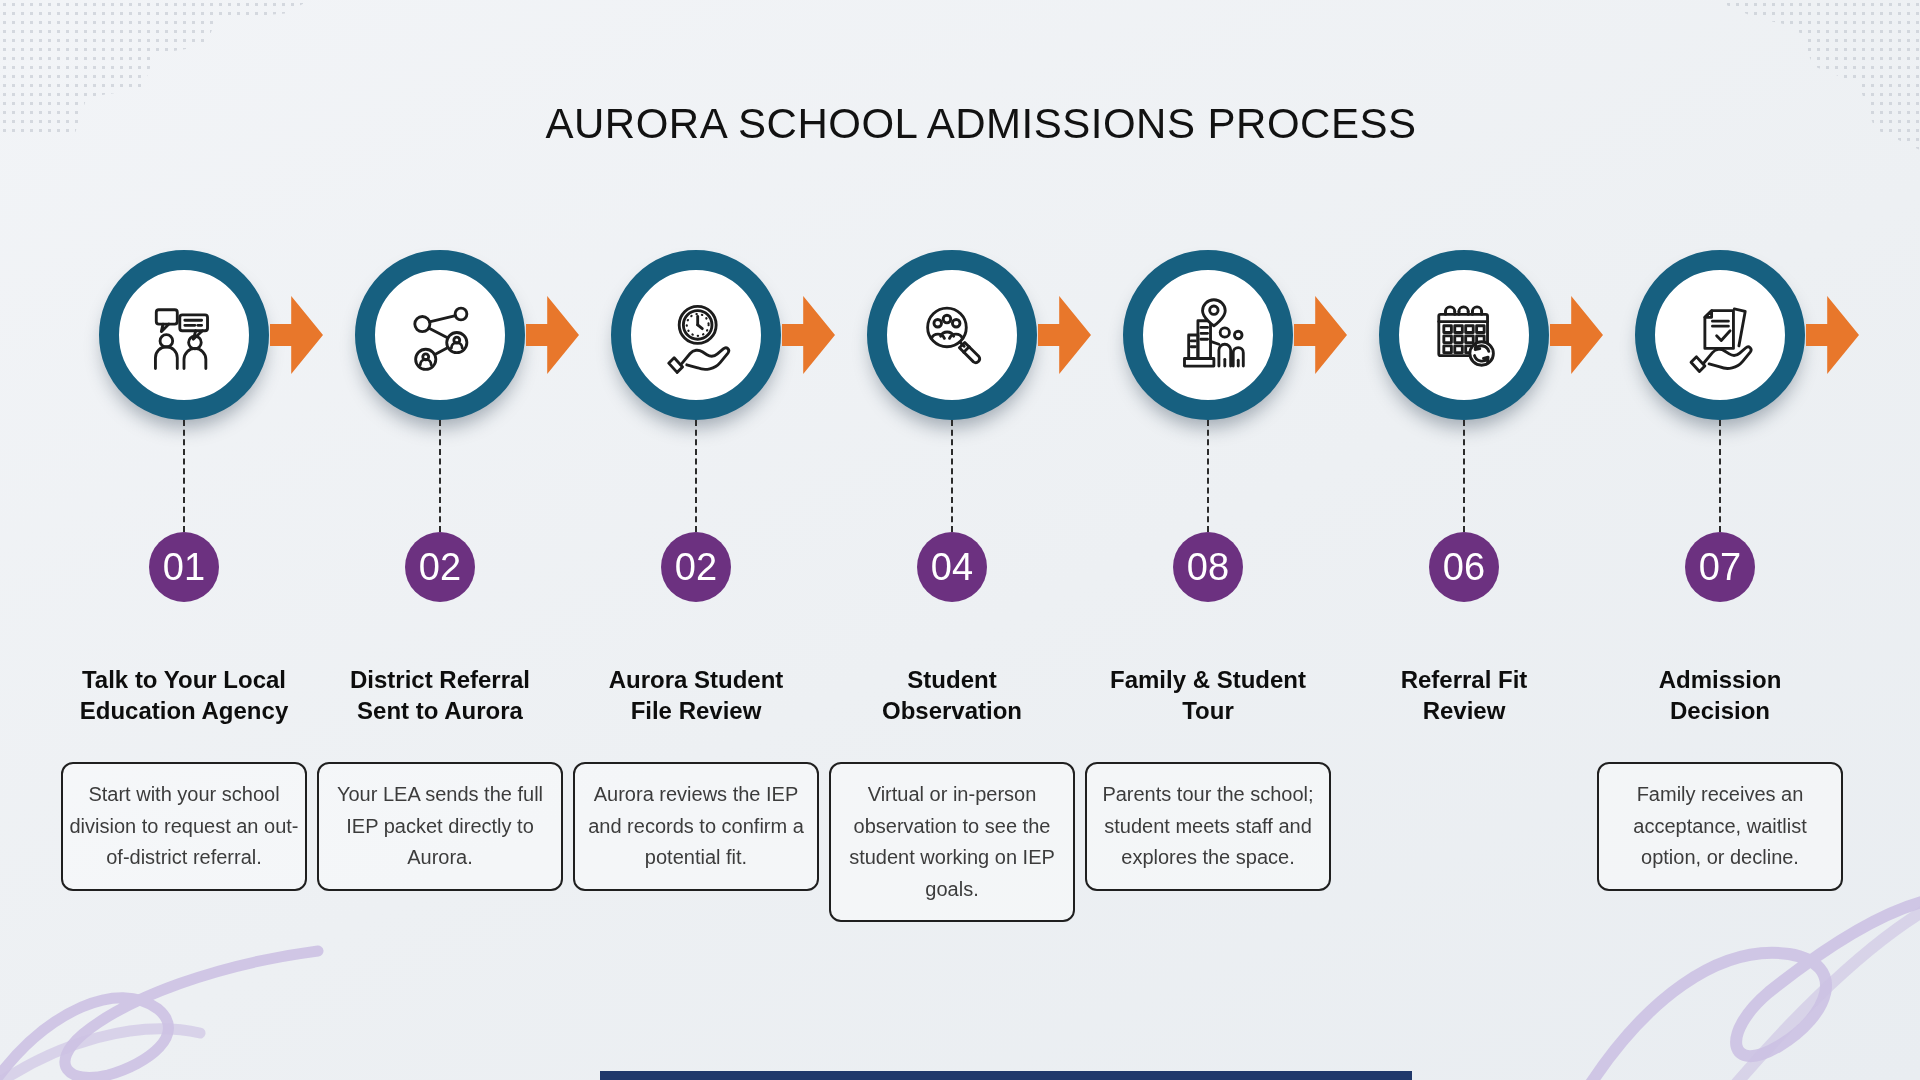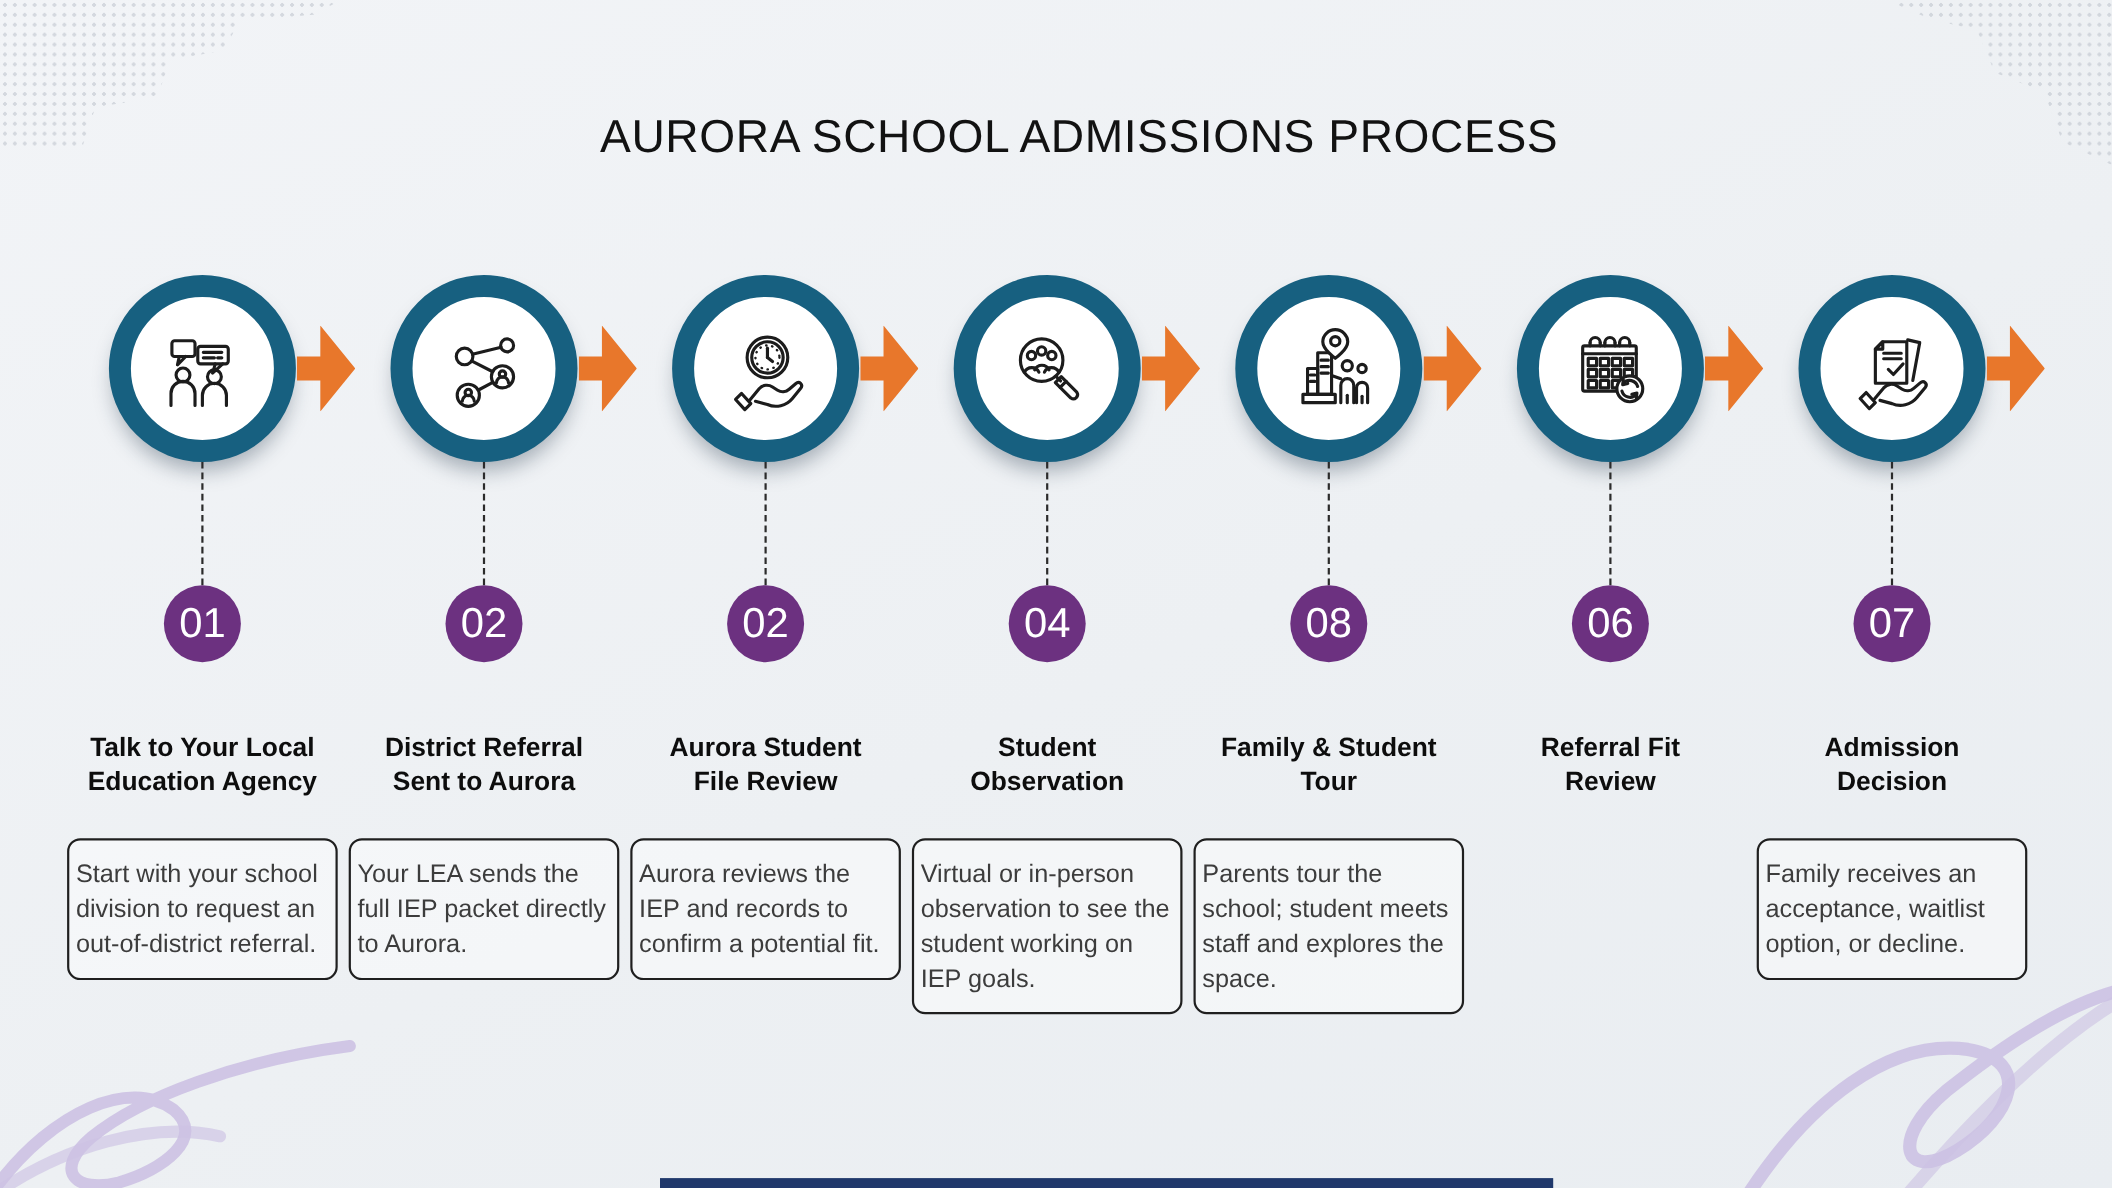--- a/index.html
+++ b/index.html
@@ -53,21 +53,21 @@
   .step-title{
     margin-top:62px;text-align:center;font-size:24px;font-weight:700;
     line-height:31px;color:#0d0d0d;
   }
 
   .desc-box{
     margin-top:36px;width:246px;box-sizing:border-box;
     border:2px solid #1f1f1f;border-radius:12px;
     padding:15px 6px;background:rgba(255,255,255,.42);
   }
-  .desc-box p{margin:0;font-size:23px;line-height:31.5px;color:#3c3c3c;}
+  .desc-box p{margin:0;text-align:center;font-size:20px;line-height:31.5px;color:#3c3c3c;}
 
   .icon-stroke{fill:none;stroke:#1c1c1c;stroke-width:3.4;stroke-linecap:round;stroke-linejoin:round;}
 </style>
 </head>
 <body>
 
 <div class="canvas">
 
   <div class="dots dots-tl"></div>
   <div class="dots dots-tr"></div>

